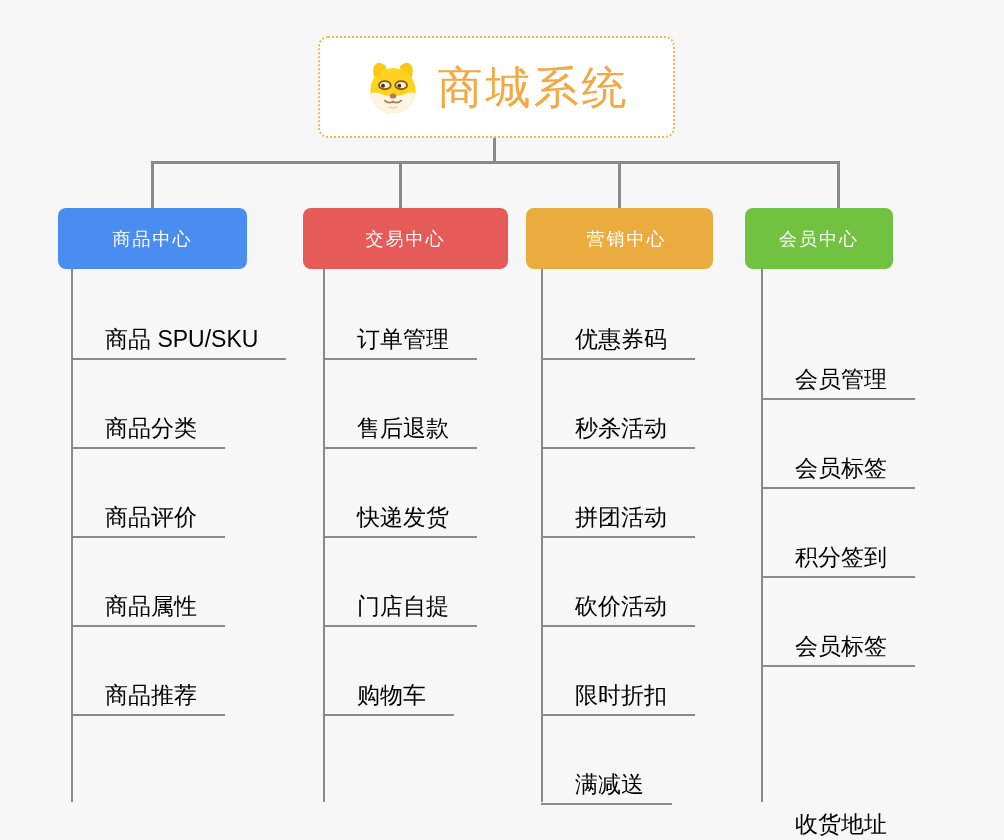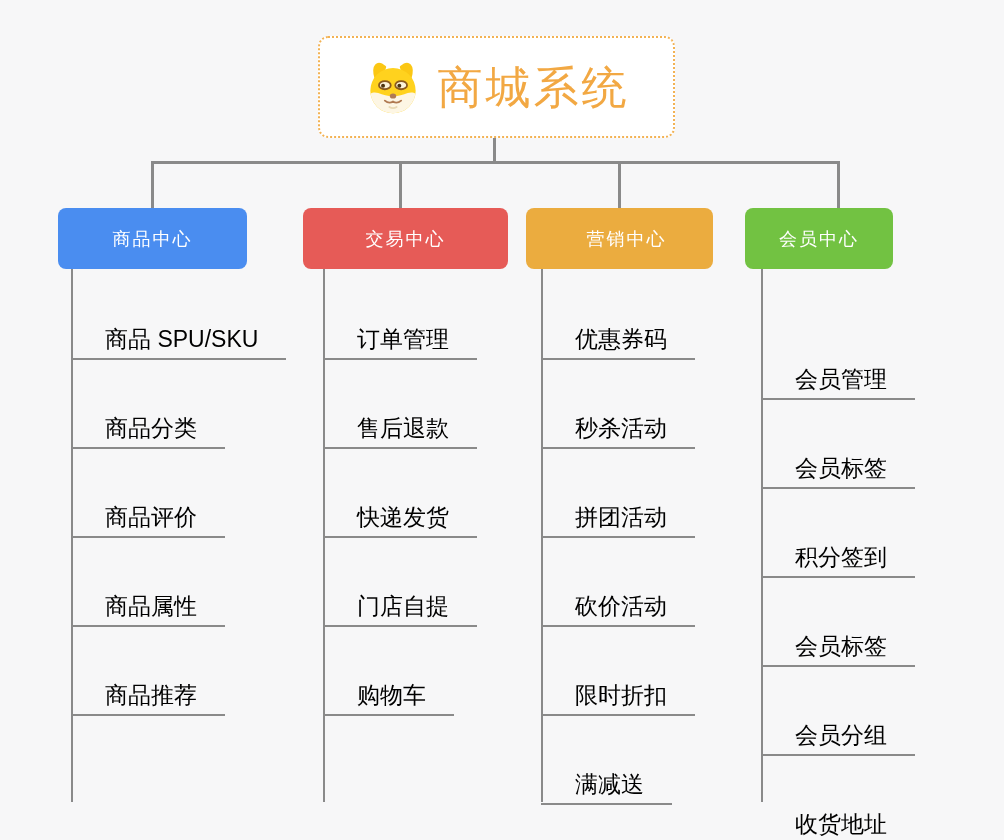--- a/index.html
+++ b/index.html
@@ -106,16 +106,15 @@
   <div class="child c3 r0">优惠券码</div>
   <div class="child c3 r2">拼团活动</div>
   <div class="child c3 r3">砍价活动</div>
   <div class="child c3 r4">限时折扣</div>
   <div class="child c3 r5">满减送</div>
 
   <div class="child c4 r0">会员管理</div>
   <div class="child c4 r1">会员标签</div>
   <div class="child c4 r2">积分签到</div>
   <div class="child c4 r3">会员标签</div>
-  <div class="child c4 r4">会员分组</div>
   <div class="child c4 r5">收货地址</div>
 
 </div>
 
 </body></html>

